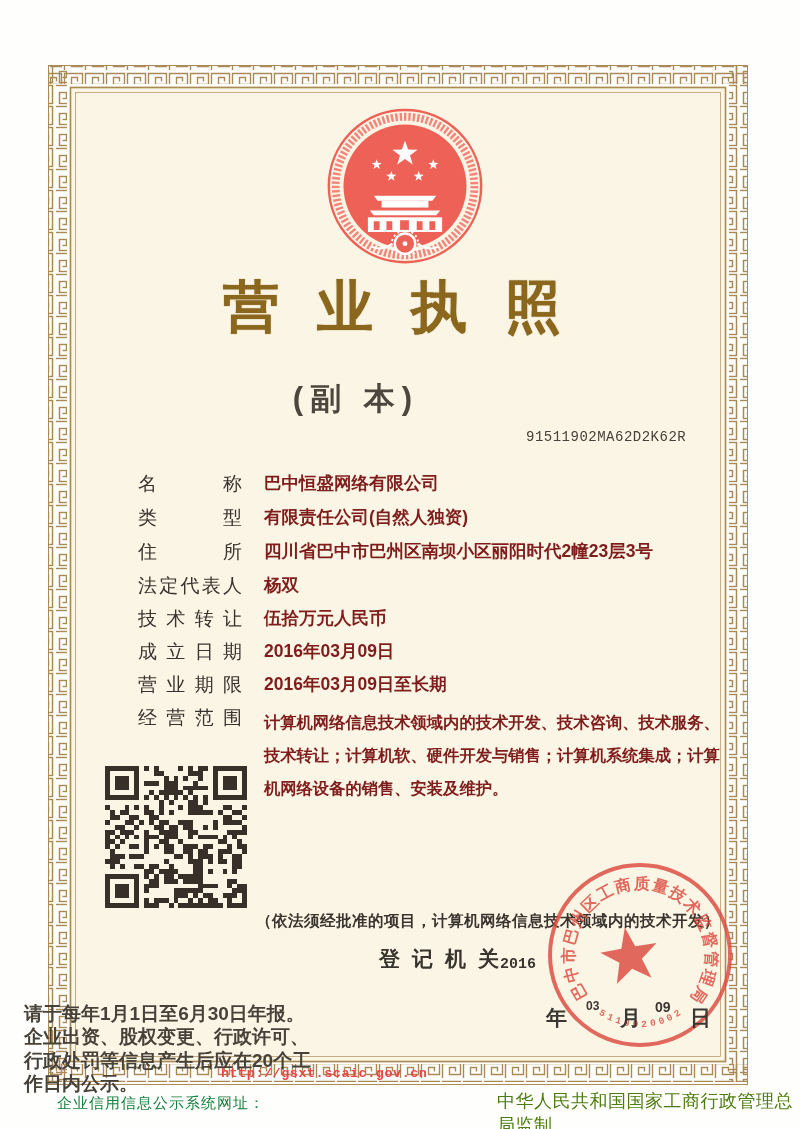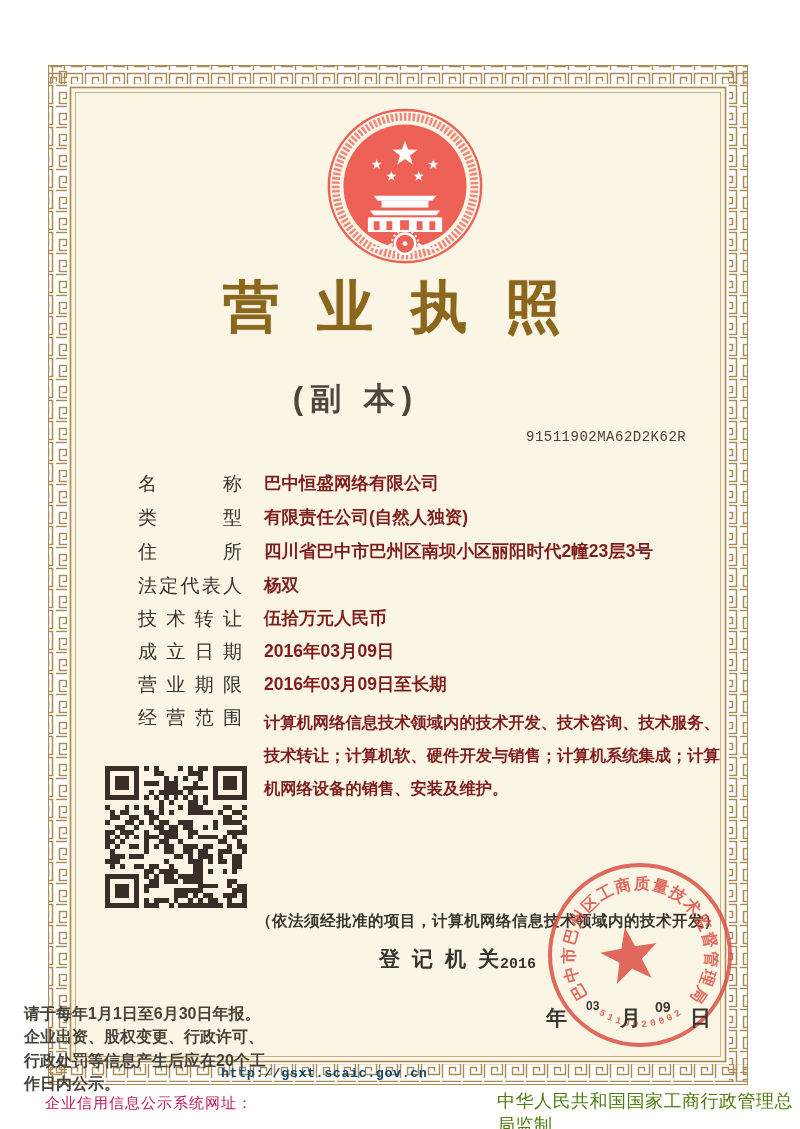--- a/index.html
+++ b/index.html
@@ -35,26 +35,26 @@
              color:#38342e;letter-spacing:12px;z-index:2;}
 
   .date-part{position:absolute;color:#3a3631;z-index:7;}
   .d-year{left:500px;top:956px;font-size:15px;font-family:"Liberation Mono",monospace;font-weight:600;}
   .d-yu{left:546px;top:1004px;font-size:21px;font-weight:600;}
   .d-month{left:586px;top:999px;font-size:12px;font-weight:700;}
   .d-mu{left:620px;top:1004px;font-size:21px;font-weight:600;}
   .d-day{left:655px;top:999px;font-size:14px;font-weight:700;}
   .d-du{left:690px;top:1004px;font-size:21px;font-weight:600;}
 
-  .footer-notice{position:absolute;left:24px;top:1002px;font-size:16px;font-weight:600;
+  .footer-notice{position:absolute;left:24px;top:1002px;font-size:19px;font-weight:600;
                  color:#474239;line-height:23.3px;white-space:pre-line;z-index:5;}
-  .credit-site-label{position:absolute;left:45px;top:1094px;font-size:15px;color:#be185d;
+  .credit-site-label{position:absolute;left:57px;top:1094px;font-size:15px;color:#15803d;
                      letter-spacing:1px;z-index:5;}
   .credit-site-url{position:absolute;left:221px;top:1066px;font-size:13.5px;font-weight:700;
-                   font-family:"Liberation Mono",monospace;color:#0c4a6e;letter-spacing:0.5px;z-index:5;}
+                   font-family:"Liberation Mono",monospace;color:#ef4444;letter-spacing:0.5px;z-index:5;}
   .supervisor{position:absolute;left:497px;top:1089px;font-size:18px;color:#4d7c0f;
               letter-spacing:0.5px;z-index:5;}
   .seal-svg{position:absolute;left:540px;top:855px;z-index:4;}
   .qr-svg{position:absolute;left:101px;top:766px;z-index:3;}
   .emblem-svg{position:absolute;left:312px;top:106px;z-index:2;}
   .border-svg{position:absolute;left:0;top:0;z-index:0;}
 </style>
 </head>
 <body>
 

